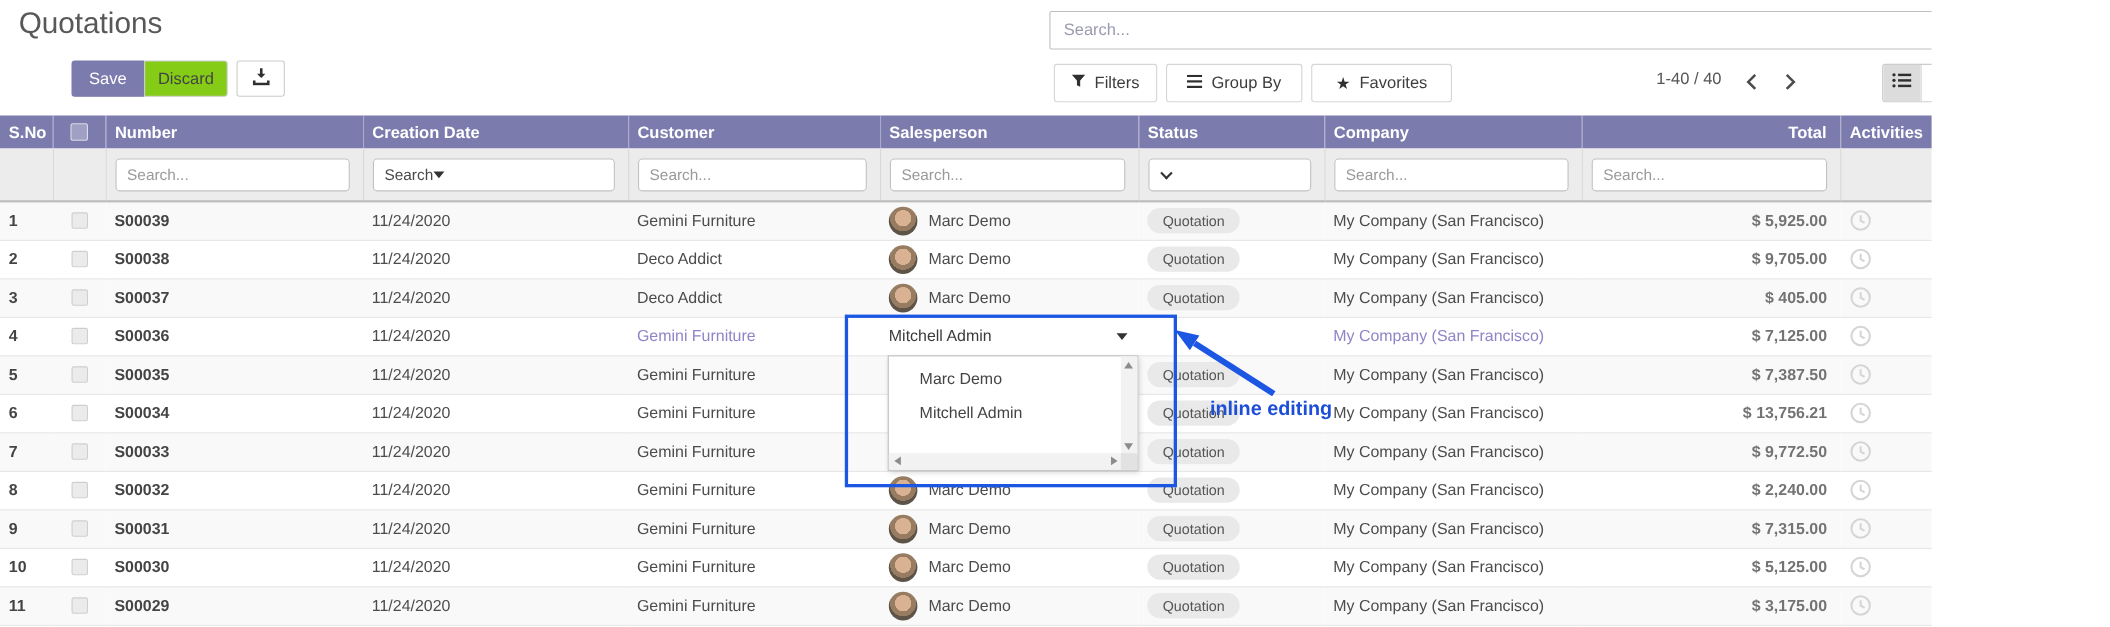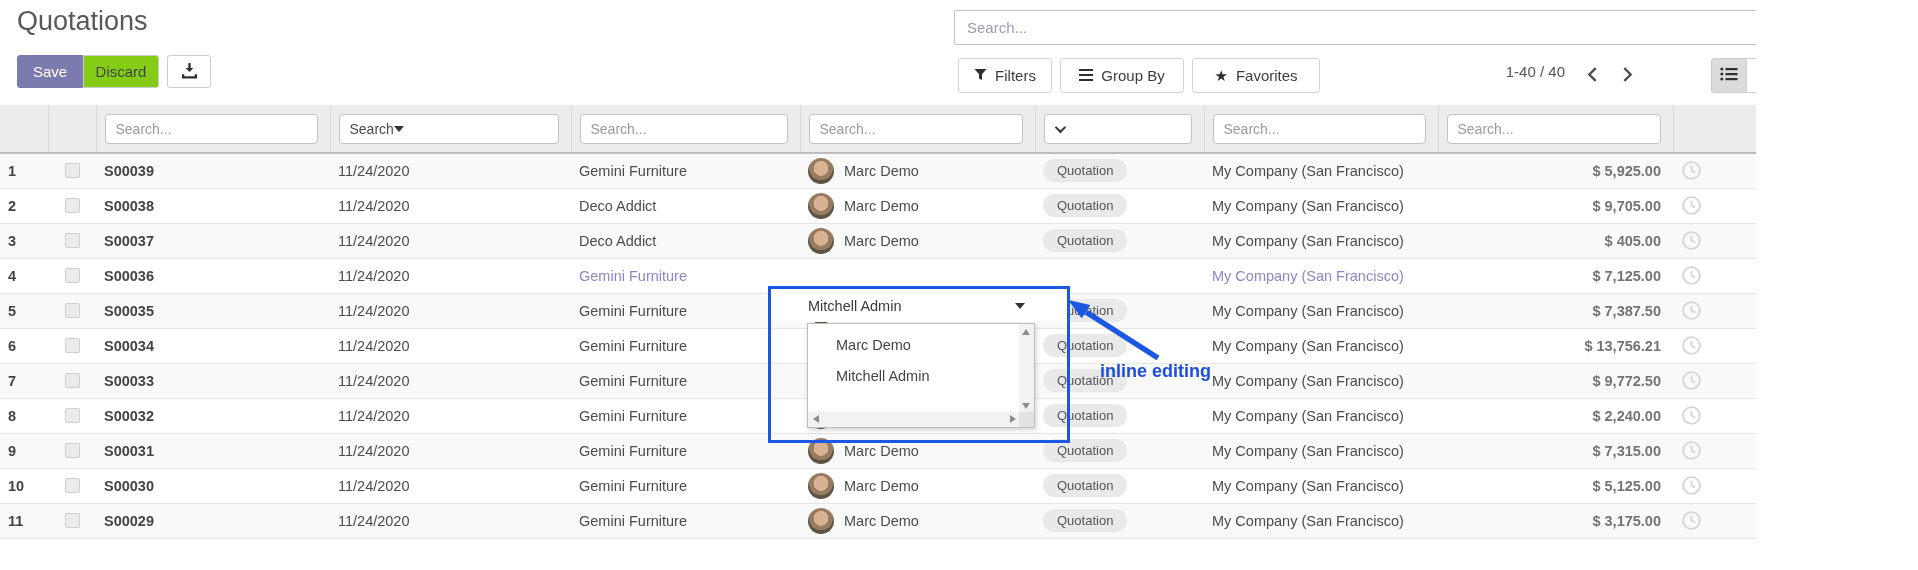--- a/index.html
+++ b/index.html
@@ -1,21 +1,21 @@
 <!DOCTYPE html>
 <html><head>
 <meta charset="utf-8">
 <style>
   * { margin:0; padding:0; box-sizing:border-box; }
   body { font-family:"Liberation Sans", sans-serif; background:#fff; }
   .screen { position:relative; width:1756px; height:570px; background:#fff; overflow:hidden; }
 
   
   .page-title { position:absolute; left:17px; top:6px; font-size:27px; color:#585858; font-weight:400; }
-  .btn { font-family:inherit; cursor:pointer; font-size:15px; }
+  .btn { font-family:inherit; cursor:pointer; font-size:15px;margin-left:48px; }
   .btn-save { position:absolute; left:17px; top:55px; width:66px; height:33px; background:#7c7bad; color:#fff; border:1px solid #7c7bad; border-radius:3px 0 0 3px; }
   .btn-discard { position:absolute; left:83px; top:55px; width:76px; height:33px; background:#84cc16; color:#444; border:1px solid #ccc; border-radius:0 3px 3px 0; }
   .btn-export { position:absolute; left:167px; top:55px; width:44px; height:33px; background:#fff; border:1px solid #ccc; border-radius:3px; display:flex; align-items:center; justify-content:center; }
 
   .search-box { position:absolute; left:954px; top:10px; width:949px; height:35px; }
   .search-box input { width:100%; height:100%; border:1px solid #bfbfbf; border-radius:2px; padding:0 36px 0 12px; font-size:15px; font-family:inherit; color:#444; }
   .search-box input::placeholder { color:#9b9bb0; }
   .search-box .mag { position:absolute; right:10px; top:8px; }
 
   .ctl { position:absolute; top:58px; height:35px; background:#fff; border:1px solid #d5d5d5; border-radius:3px; color:#3d3d3d; font-size:15px; display:flex; align-items:center; justify-content:center; gap:8px; cursor:pointer; }
@@ -201,20 +201,34 @@
         <col style="width:234px">
         <col style="width:241px">
         <col style="width:229px">
       <col style="width:235px">
         <col style="width:169px">
         <col style="width:234px">
         <col style="width:235px">
         <col style="width:245px">
     </colgroup>
     <thead>
+      <tr class="head">
+        <th>S.No</th>
+        <th>
+            <div class="hdr-cb"></div>
+          </th>
+        <th>Number</th>
+        <th>Creation Date</th>
+        <th>Customer</th>
+        <th>Salesperson</th>
+        <th>Status</th>
+        <th>Company</th>
+        <th class="col-total">Total</th>
+        <th>Activities</th>
+      </tr>
       <tr class="filter">
         <td></td>
         <td></td>
         <td><input class="f-input" placeholder="Search..." style=""></td>
         <td>
           <div class="f-combo">
             <span>Search</span>
             <span class="caret-down"></span>
           </div>
         </td>

